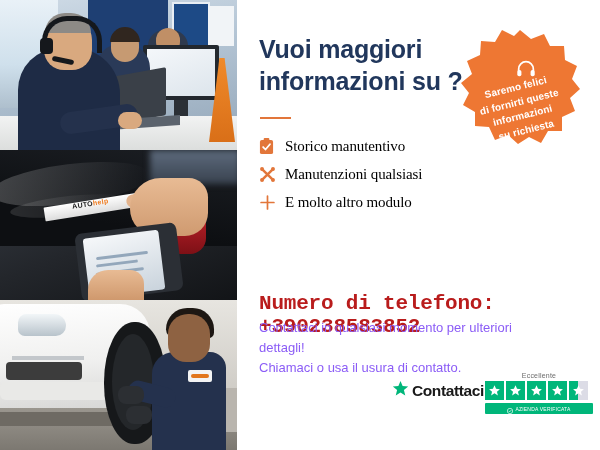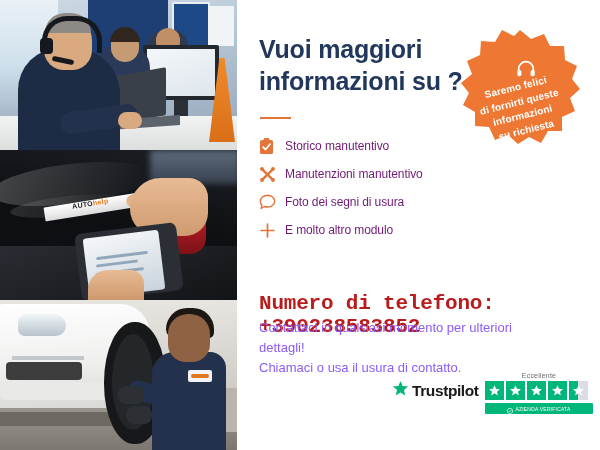--- a/index.html
+++ b/index.html
@@ -350,23 +350,24 @@
   }
   .feature .ico {
     width: 26px;
     min-width: 26px;
     height: 22px;
     display: flex;
     align-items: center;
     justify-content: flex-start;
   }
   .feature .label {
-    font-size: 12px;
-    color: #701a75;
+    font-size: 15px;
+    color: #000000;
     letter-spacing: -0.1px;
+    font-family: Liberation Serif, serif;
   }
 
   
   .phone {
     position: absolute;
     left: 22px;
     top: 292px;
     font-size: 21px;
     font-weight: bold;
     color: #b91c1c;
@@ -568,31 +569,23 @@
             <g stroke="#e2763a" stroke-width="2.6" stroke-linecap="round">
               <path d="M3.2 3.2 L14.8 14.8"></path>
               <path d="M14.8 3.2 L3.2 14.8"></path>
             </g>
             <circle cx="3.2" cy="3.2" r="2.1" fill="#e2763a"></circle>
             <circle cx="14.8" cy="3.2" r="2.1" fill="#e2763a"></circle>
             <circle cx="3.2" cy="14.8" r="2.1" fill="#e2763a"></circle>
             <circle cx="14.8" cy="14.8" r="2.1" fill="#e2763a"></circle>
           </svg>
         </span>
-        <span class="label">Manutenzioni manutentivo</span>
+        <span class="label">Manutenzioni qualsiasi</span>
       </div>
 
-      <div class="feature">
-        <span class="ico">
-          <svg width="17" height="16" viewBox="0 0 18 17">
-            <path d="M9 1.4 C13.4 1.4 16.6 4.1 16.6 7.6 C16.6 11.1 13.4 13.8 9 13.8 C7.8 13.8 6.7 13.6 5.7 13.3 L2.2 15.4 L3.1 12.2 C1.8 11 1.4 9.4 1.4 7.6 C1.4 4.1 4.6 1.4 9 1.4 Z" fill="none" stroke="#e2763a" stroke-width="1.5" stroke-linejoin="round"></path>
-          </svg>
-        </span>
-        <span class="label">Foto dei segni di usura</span>
-      </div>
 
 
       <div class="feature">
         <span class="ico">
           <svg width="17" height="17" viewBox="0 0 18 18">
             <g stroke="#e2763a" stroke-width="1.8" stroke-linecap="round">
               <path d="M9 2.2 V15.8"></path>
               <path d="M2.2 9 H15.8"></path>
             </g>
           </svg>
@@ -609,21 +602,21 @@
       <div>Chiamaci o usa il usura di contatto.</div>
     </div>
 
     <div class="trustpilot">
       <div class="tp-logo">
         <span>
           <svg width="17" height="17" viewBox="0 0 20 20">
             <path d="M10 1.2 L12.5 7.2 L19 7.6 L14 11.8 L15.6 18.2 L10 14.7 L4.4 18.2 L6 11.8 L1 7.6 L7.5 7.2 Z" fill="#00b67a"></path>
           </svg>
         </span>
-        <span class="tp-name">Trustpilot</span>
+        <span class="tp-name">Contattaci</span>
       </div>
 
       <div class="tp-right">
         <div class="tp-caption">Eccellente</div>
         <div class="tp-stars">
           <span class="tp-star">
             <svg width="13" height="13" viewBox="0 0 20 20">
                 <path d="M10 2 L12.4 7.4 L18.3 7.9 L13.8 11.8 L15.2 17.6 L10 14.4 L4.8 17.6 L6.2 11.8 L1.7 7.9 L7.6 7.4 Z" fill="#ffffff"></path>
               </svg>
           </span>

